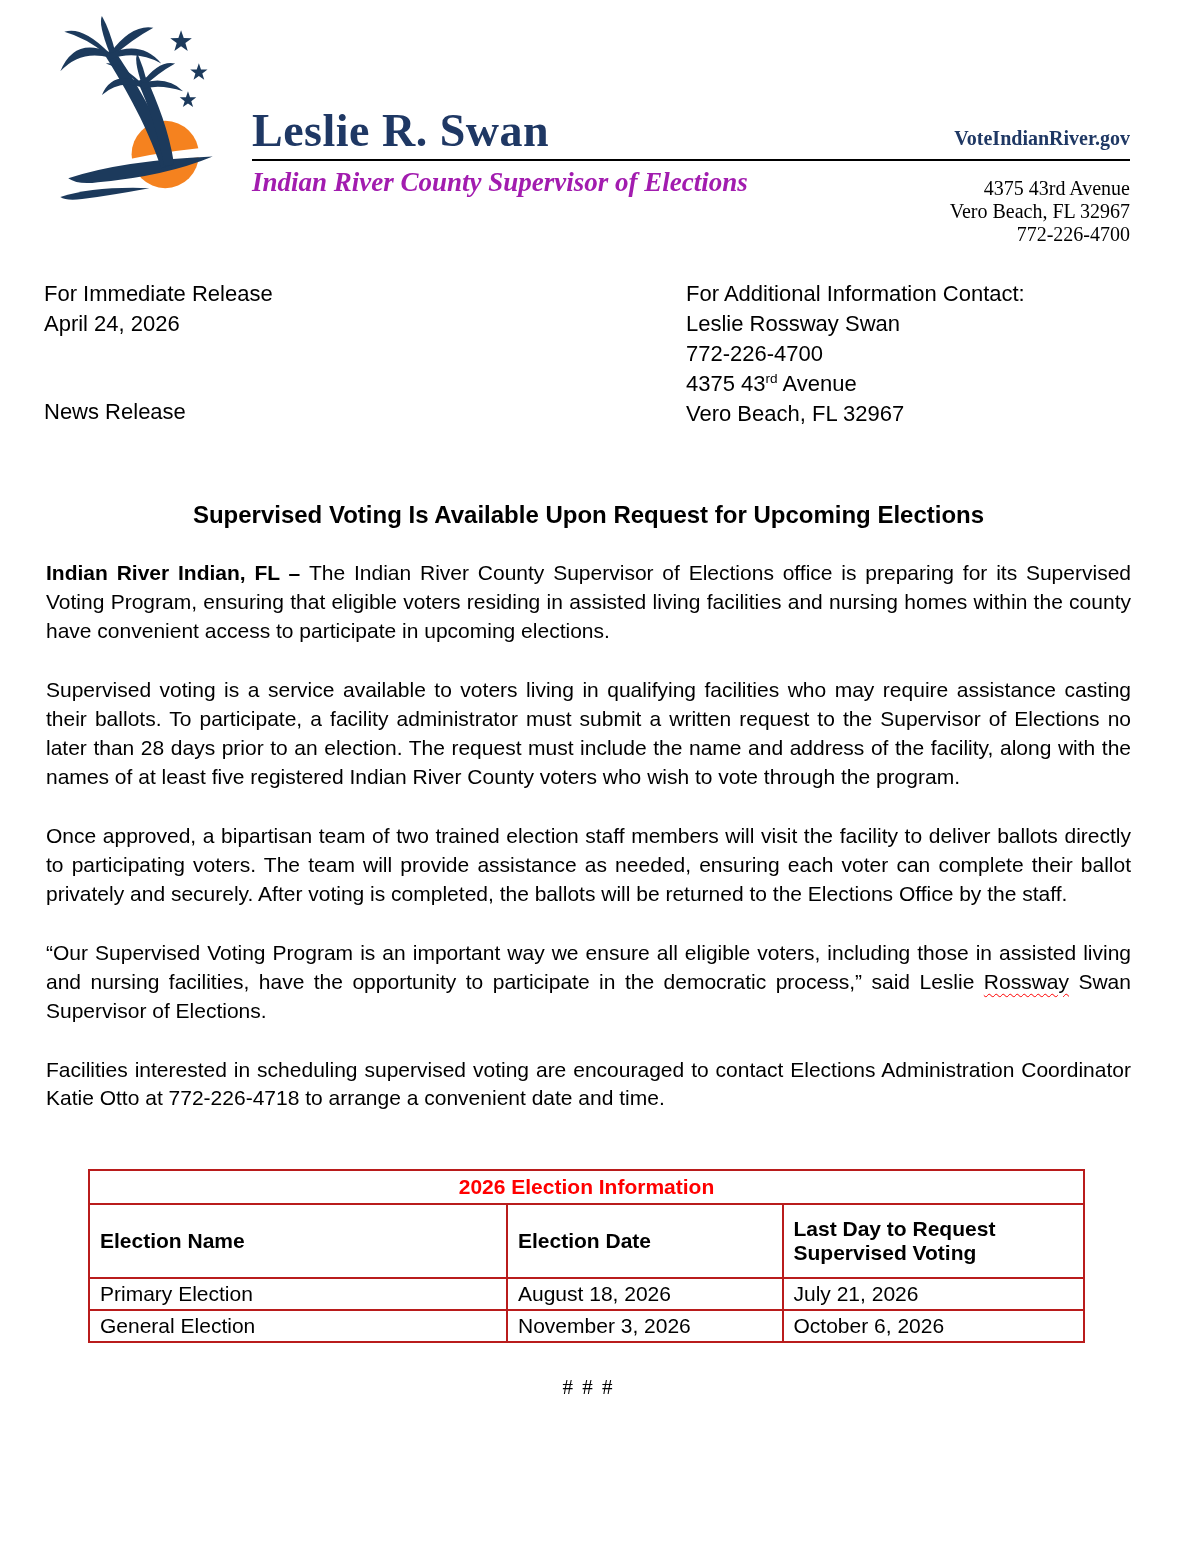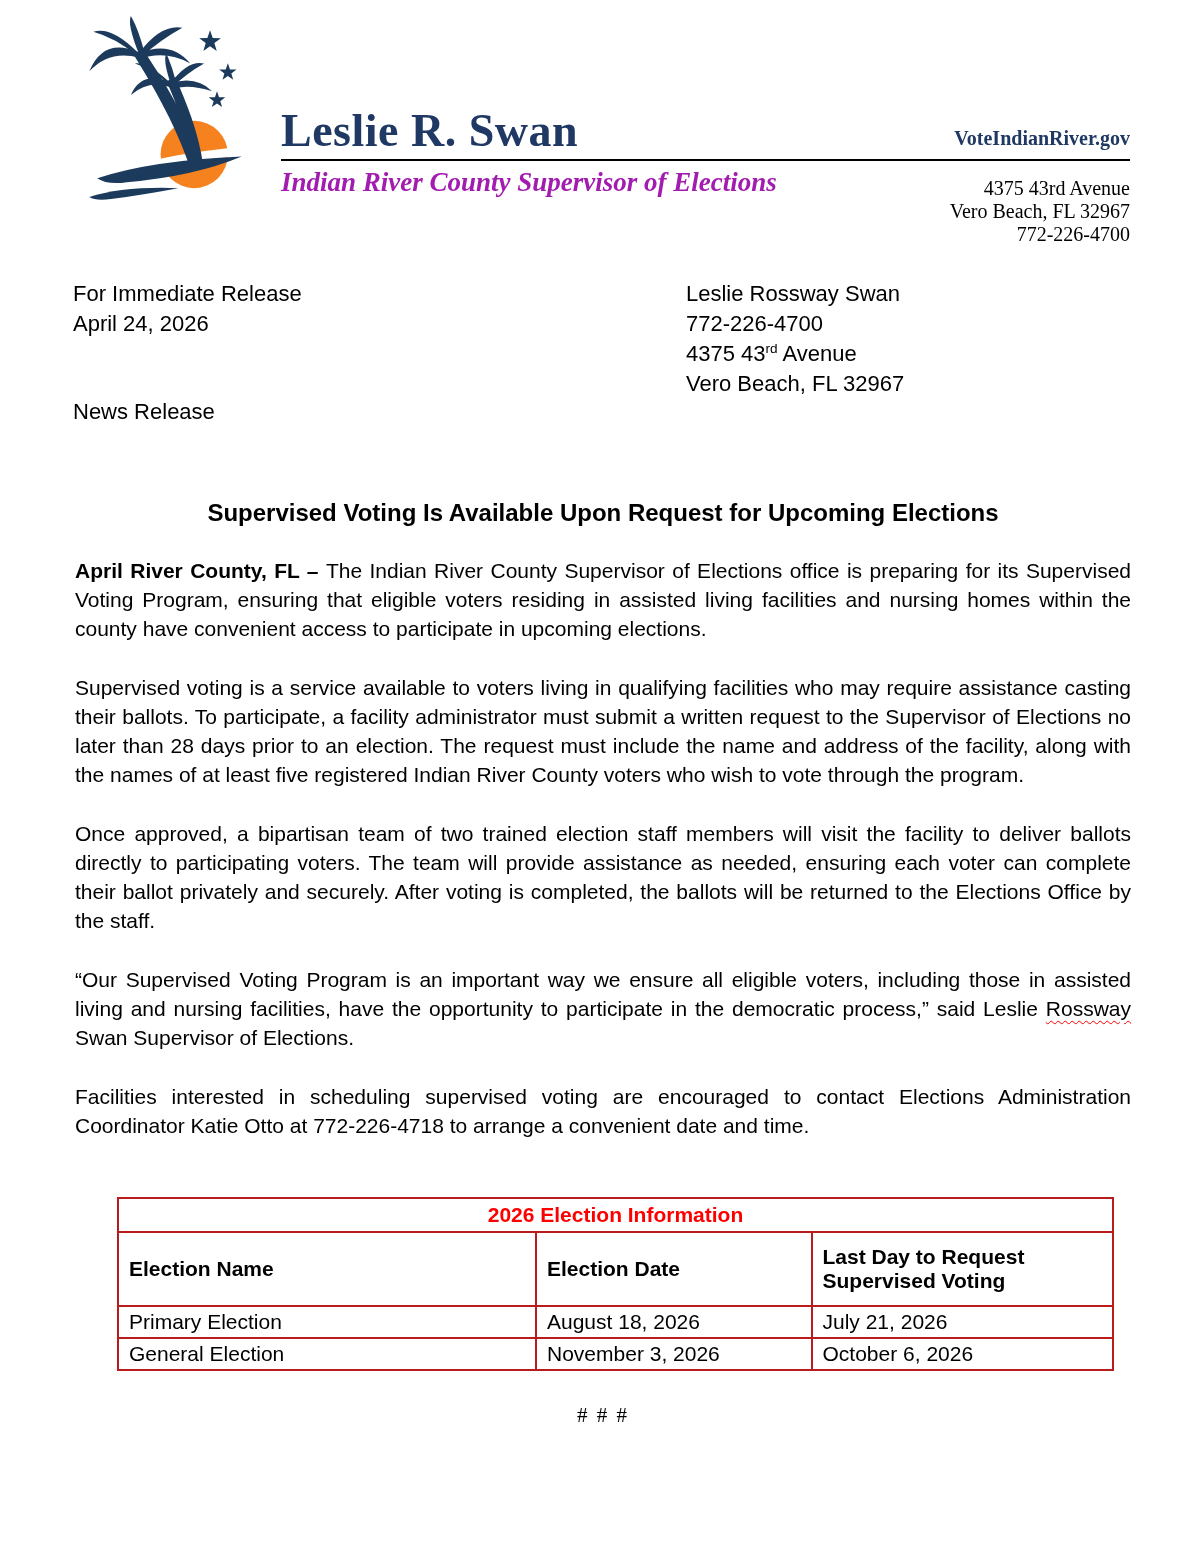--- a/index.html
+++ b/index.html
@@ -5,21 +5,20 @@
   * { margin: 0; padding: 0; box-sizing: border-box; }
   html, body { background: #ffffff; }
   body { font-family: "Liberation Sans", sans-serif; color: #000; }
   .page {
     width: 1194px;
     height: 1550px;
     margin: 0 auto;
     background: #fff;
     position: relative;
     overflow: hidden;
-    padding-left: 29px;
   }
 
   
   .header {
     display: flex;
     align-items: flex-start;
     padding: 12px 64px 0 50px;
   }
   .logo-wrap { width: 178px; height: 188px; flex: 0 0 auto; }
   .header-text { flex: 1; margin-left: 24px; padding-top: 96px; }
@@ -199,31 +198,32 @@
     </div>
   </div>
 
   <div class="release-row">
     <div class="release-left">
       <div>For Immediate Release</div>
       <div>April 24, 2026</div>
       <div class="release-type">News Release</div>
     </div>
     <div class="contact-block">
+      <div>For Additional Information Contact:</div>
       <div>Leslie Rossway Swan</div>
       <div>772-226-4700</div>
       <div><span>4375 43</span><sup>rd</sup><span> Avenue</span></div>
       <div>Vero Beach, FL 32967</div>
     </div>
   </div>
 
   <div class="article">
     <div class="article-title">Supervised Voting Is Available Upon Request for Upcoming Elections</div>
 
-    <p class="para"><b>April River County, FL – </b><span>The Indian River County Supervisor of Elections office is preparing for its Supervised Voting Program, ensuring that eligible voters residing in assisted living facilities and nursing homes within the county have convenient access to participate in upcoming elections.</span></p>
+    <p class="para"><b>Indian River Indian, FL – </b><span>The Indian River County Supervisor of Elections office is preparing for its Supervised Voting Program, ensuring that eligible voters residing in assisted living facilities and nursing homes within the county have convenient access to participate in upcoming elections.</span></p>
 
     <p class="para">Supervised voting is a service available to voters living in qualifying facilities who may require assistance casting their ballots.  To participate, a facility administrator must submit a written request to the Supervisor of Elections no later than 28 days prior to an election.  The request must include the name and address of the facility, along with the names of at least five registered Indian River County voters who wish to vote through the program.</p>
 
     <p class="para">Once approved, a bipartisan team of two trained election staff members will visit the facility to deliver ballots directly to participating voters.  The team will provide assistance as needed, ensuring each voter can complete their ballot privately and securely.  After voting is completed, the ballots will be returned to the Elections Office by the staff.</p>
 
     <p class="para"><span>“Our Supervised Voting Program is an important way we ensure all eligible voters, including those in assisted living and nursing facilities, have the opportunity to participate in the democratic process,” said Leslie </span><span class="misspelled">Rossway</span><span> Swan Supervisor of Elections.</span></p>
 
     <p class="para">Facilities interested in scheduling supervised voting are encouraged to contact Elections Administration Coordinator Katie Otto at 772-226-4718 to arrange a convenient date and time.</p>
 
     <table class="election-table">

